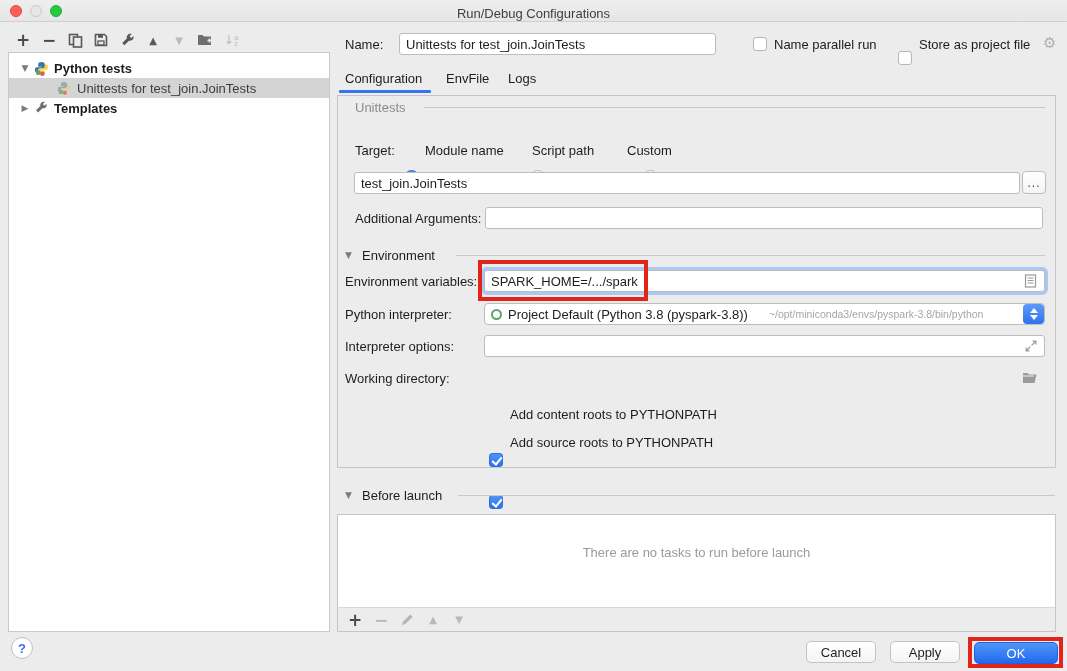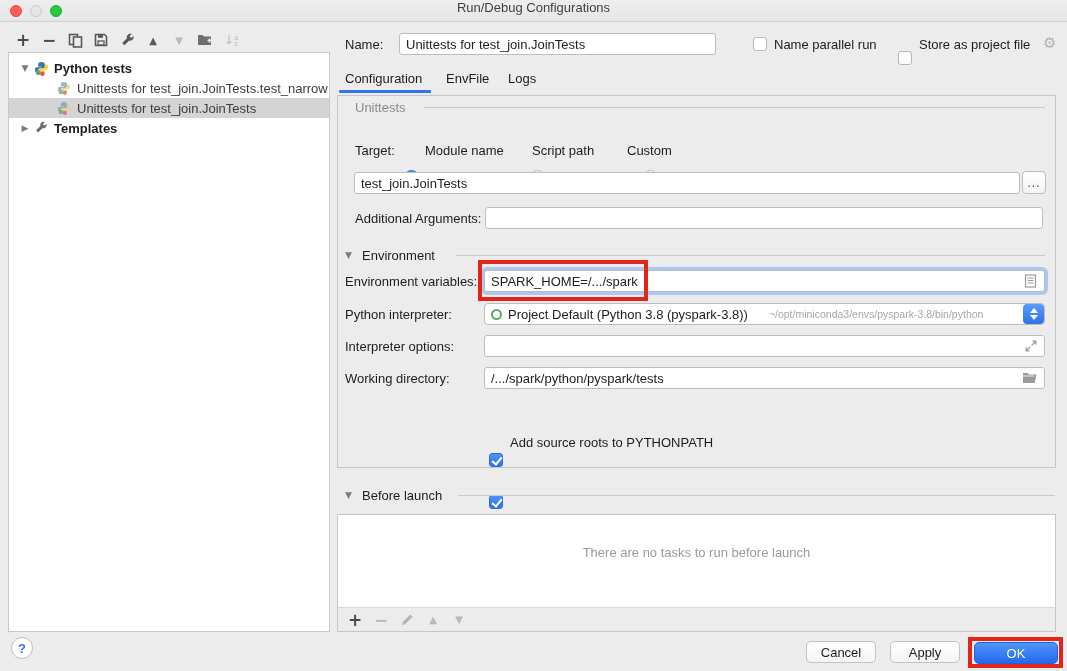--- a/index.html
+++ b/index.html
@@ -9,21 +9,21 @@
     position:relative; width:1067px; height:671px;
     background:#ececec; overflow:hidden; font-size:13px; color:#1d1d1f;
   }
   .abs { position:absolute; }
 
   
   .titlebar {
     position:absolute; top:0; left:0; width:1067px; height:22px;
     background:linear-gradient(#eeeeee,#e6e6e6);
     border-bottom:1px solid #d0d0d0;
-    display:flex; align-items:flex-start; justify-content:center;
+    display:flex; align-items:flex-end; justify-content:center;
     color:#3f3f3f; font-size:13px;
   }
   .lights { position:absolute; left:10px; top:5px; display:flex; gap:8px; }
   .light { width:12px; height:12px; border-radius:50%; }
   .light.red   { background:#ff5f57; border:1px solid #e0443e; }
   .light.gray  { background:#e6e6e6; border:1px solid #c9c9c9; }
   .light.green { background:#28c840; border:1px solid #1daf34; }
 
   
   .tb { display:flex; align-items:center; }
@@ -184,31 +184,20 @@
       <span class="ticon">
         <svg width="15" height="15" viewBox="0 0 16 16">
             <path fill="#3a75a9" d="M7.9 1C5.8 1 4.5 1.9 4.5 3.5V6h3.7v.7H3.1C1.5 6.7 1 8 1 9.6c0 1.4.5 2.6 2 2.6h1.3v-1.8c0-1.4 1.1-2.5 2.4-2.5h3.1c1 0 1.7-.8 1.7-1.8V3.5C11.5 1.9 10.1 1 7.9 1z"></path>
             <path fill="#ffd43b" d="M8.1 15c2.1 0 3.4-.9 3.4-2.5V10H7.8v-.7h5.1c1.6 0 2.1-1.3 2.1-2.9 0-1.4-.5-2.6-2-2.6h-1.3v1.8c0 1.4-1.1 2.5-2.4 2.5H6.2c-1 0-1.7.8-1.7 1.8v2.6C4.5 14.1 5.9 15 8.1 15z"></path>
             <circle cx="4.5" cy="12.5" r="2.6" fill="#59a869"></circle>
             <circle cx="9" cy="13.5" r="2.4" fill="#db5860"></circle>
           </svg>
       </span>
       <span>Python tests</span>
     </div>
-    <div class="trow child">
-      <span class="ticon" style="opacity:.75">
-        <svg width="14" height="14" viewBox="0 0 16 16">
-            <path fill="#7d9db5" d="M7.9 1C5.8 1 4.5 1.9 4.5 3.5V6h3.7v.7H3.1C1.5 6.7 1 8 1 9.6c0 1.4.5 2.6 2 2.6h1.3v-1.8c0-1.4 1.1-2.5 2.4-2.5h3.1c1 0 1.7-.8 1.7-1.8V3.5C11.5 1.9 10.1 1 7.9 1z"></path>
-            <path fill="#e8cf6e" d="M8.1 15c2.1 0 3.4-.9 3.4-2.5V10H7.8v-.7h5.1c1.6 0 2.1-1.3 2.1-2.9 0-1.4-.5-2.6-2-2.6h-1.3v1.8c0 1.4-1.1 2.5-2.4 2.5H6.2c-1 0-1.7.8-1.7 1.8v2.6C4.5 14.1 5.9 15 8.1 15z"></path>
-            <circle cx="4.5" cy="12.5" r="2.6" fill="#59a869"></circle>
-            <circle cx="9" cy="13.5" r="2.4" fill="#db5860"></circle>
-          </svg>
-      </span>
-      <span>Unittests for test_join.JoinTests.test_narrow</span>
-    </div>
     <div class="trow child selected">
       <span class="ticon" style="opacity:.75">
         <svg width="14" height="14" viewBox="0 0 16 16">
             <path fill="#7d9db5" d="M7.9 1C5.8 1 4.5 1.9 4.5 3.5V6h3.7v.7H3.1C1.5 6.7 1 8 1 9.6c0 1.4.5 2.6 2 2.6h1.3v-1.8c0-1.4 1.1-2.5 2.4-2.5h3.1c1 0 1.7-.8 1.7-1.8V3.5C11.5 1.9 10.1 1 7.9 1z"></path>
             <path fill="#e8cf6e" d="M8.1 15c2.1 0 3.4-.9 3.4-2.5V10H7.8v-.7h5.1c1.6 0 2.1-1.3 2.1-2.9 0-1.4-.5-2.6-2-2.6h-1.3v1.8c0 1.4-1.1 2.5-2.4 2.5H6.2c-1 0-1.7.8-1.7 1.8v2.6C4.5 14.1 5.9 15 8.1 15z"></path>
             <circle cx="4.5" cy="12.5" r="2.6" fill="#59a869"></circle>
             <circle cx="9" cy="13.5" r="2.4" fill="#db5860"></circle>
           </svg>
       </span>
       <span>Unittests for test_join.JoinTests</span>
@@ -287,29 +276,29 @@
 
   <div class="abs lbl" style="left:345px; top:339px;">Interpreter options:</div>
   <input class="field abs" style="left: 484px; top: 335px; width: 561px; padding-right: 26px;" value="">
   <span class="abs" style="left:1024px; top:339px;">
     <svg width="14" height="14" viewBox="0 0 14 14">
         <path d="M8.5 2.2h3.3v3.3M11.8 2.2 7.6 6.4M5.5 11.8H2.2V8.5M2.2 11.8l4.2-4.2" stroke="#9a9a9a" stroke-width="1.3" fill="none"></path>
       </svg>
   </span>
 
   <div class="abs lbl" style="left:345px; top:371px;">Working directory:</div>
-  <input class="field abs" style="left: 484px; top: 367px; width: 561px; padding-right: 26px;" value="/.../spark/python/pyspark/tests">
   <span class="abs" style="left:1022px; top:371px;">
     <svg width="16" height="13" viewBox="0 0 16 13">
         <path d="M1 2h4.5L7 3.5h7.5L12.5 12H1z" fill="#9a9a9a"></path>
         <path d="M1 5h11" stroke="#ececec" stroke-width="1"></path>
       </svg>
   </span>
 
   <div class="abs mcheck checked" style="left:489px; top:407px;"></div>
+  <div class="abs lbl" style="left:510px; top:407px;">Add content roots to PYTHONPATH</div>
   <div class="abs mcheck checked" style="left:489px; top:435px;"></div>
   <div class="abs lbl" style="left:510px; top:435px;">Add source roots to PYTHONPATH</div>
 
   
   <span class="abs secarrow glyph" style="left:345px; top:490px;">▼</span>
   <div class="abs lbl" style="left:362px; top:488px;">Before launch</div>
   <div class="abs groupline" style="left:458px; top:495px; width:597px;"></div>
 
   <div class="abs borderbox" style="left:337px; top:514px; width:719px; height:118px; background:#ffffff;">
     <div class="emptytext" style="margin-top:30px;">There are no tasks to run before launch</div>

